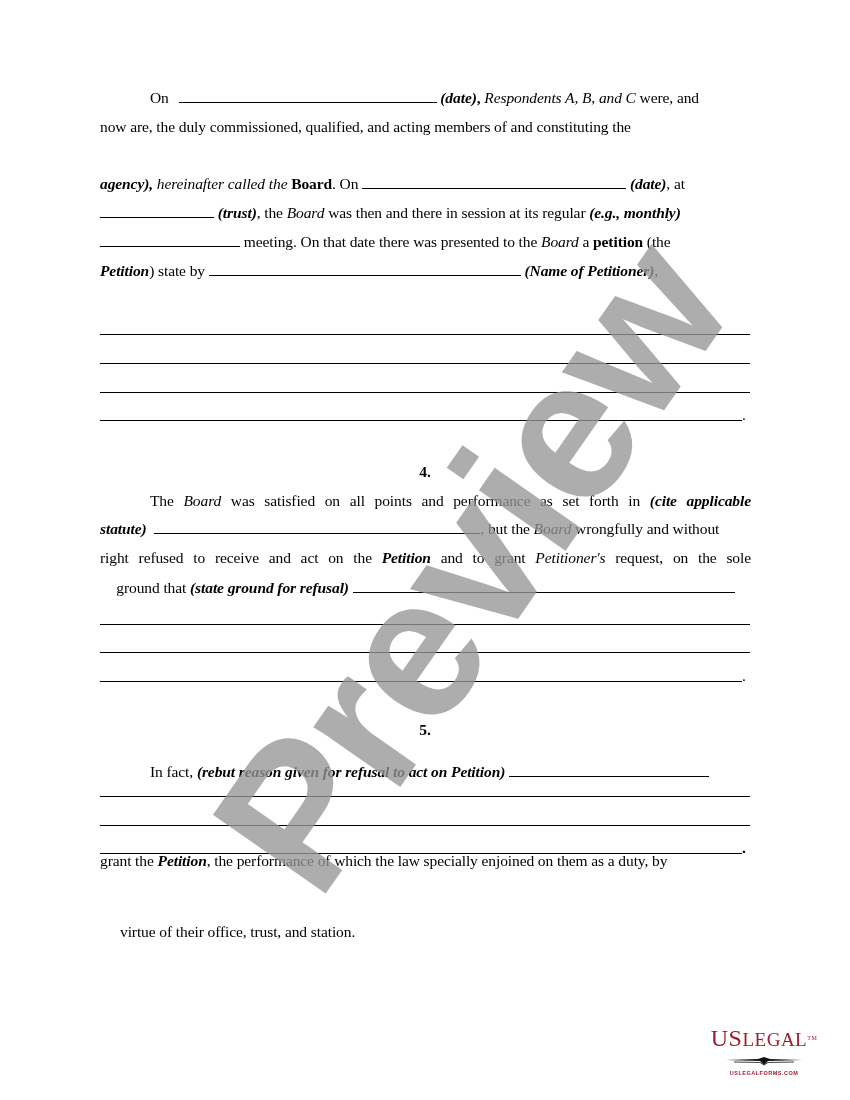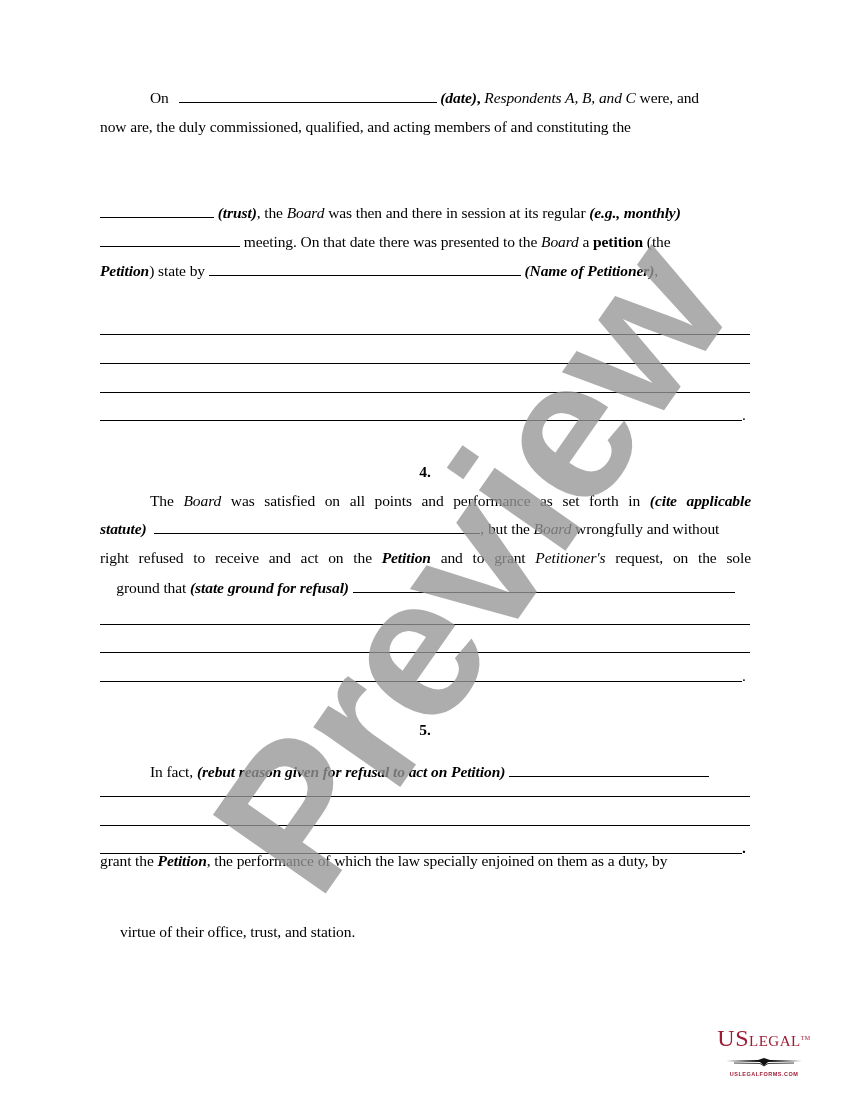--- a/index.html
+++ b/index.html
@@ -18,41 +18,45 @@
     .heading { position: absolute; left: 0; width: 850px; text-align: center; font-weight: bold; font-size: 15.5px; }
     .period { position: absolute; font-size: 15.5px; }
     .watermark { position: absolute; left: 108px; top: 470px; width: 720px; text-align: center;
                  font-family: "Liberation Sans", "DejaVu Sans", sans-serif; font-weight: bold;
                  font-size: 200px; line-height: 1; color: rgba(150,150,150,0.78);
                  transform: rotate(-55deg); transform-origin: center center; pointer-events: none;
                  letter-spacing: -4px; }
     .logo { position: absolute; left: 708px; top: 1026px; width: 112px; text-align: center; }
     .logo-main { font-family: "Liberation Serif", "DejaVu Serif", serif; color: #9e1b32; font-size: 24px;
                  line-height: 24px; letter-spacing: 0.5px; }
-    .logo-main .small { font-size: 15px; }
+    .logo-main .small { font-size: 19px; }
     .logo-tm { font-size: 6px; vertical-align: top; color: #9e1b32; }
     .logo-wing { height: 10px; }
     .logo-url { font-family: "Liberation Sans", "DejaVu Sans", sans-serif; font-size: 5.5px; color: #9e1b32;
                 font-weight: bold; letter-spacing: 0.5px; }
   </style>
 </head>
 <body>
 
 <div class="page">
 
   <div class="line" style="top:88px;">
     <span style="padding-left:50px;">On</span>
     <span class="blank" style="width:258px;margin-left:6px;"></span>
     <span class="bi">(date)</span><span class="b">,</span>
     <span class="i">Respondents A, B, and C</span><span> were, and</span>
   </div>
 
   <div class="line" style="top:117px;">now are, the duly commissioned, qualified, and acting members of and constituting the</div>
 
 
+  <div class="line" style="top:174px;">
+    <span class="bi">agency),</span><span class="i"> hereinafter called the </span><span class="b">Board</span><span>. On </span><span class="blank" style="width:264px;"></span>
+    <span class="bi">(date)</span><span>, at</span>
+  </div>
 
   <div class="line" style="top:203px;">
     <span class="blank" style="width:114px;"></span>
     <span class="bi">(trust)</span><span>, the </span><span class="i">Board</span><span> was then and there in session at its regular </span><span class="bi">(e.g., monthly)</span>
   </div>
 
   <div class="line" style="top:232px;">
     <span class="blank" style="width:140px;"></span><span> meeting. On that date there was presented to the </span><span class="i">Board</span><span> a </span><span class="b">petition</span><span> (the</span>
   </div>
 

